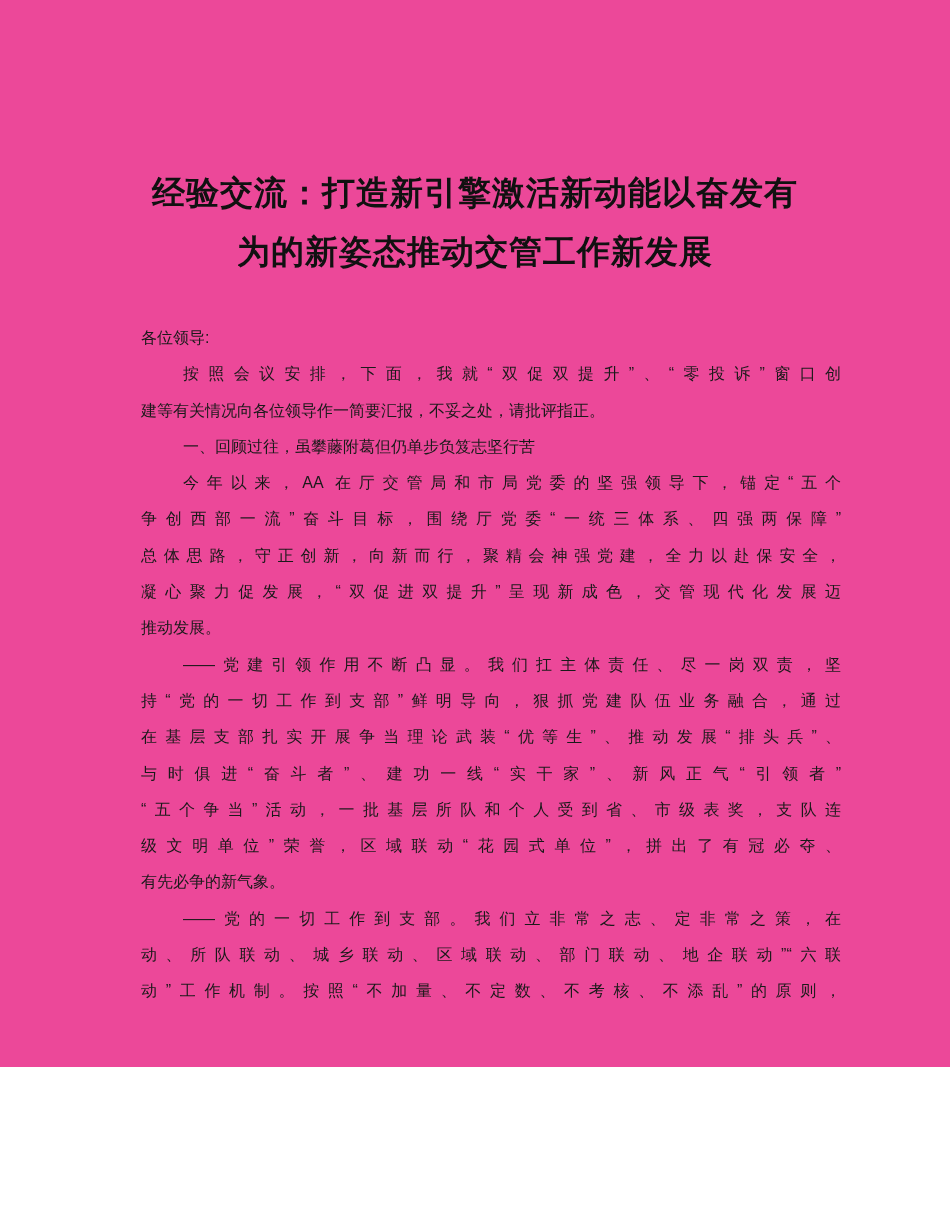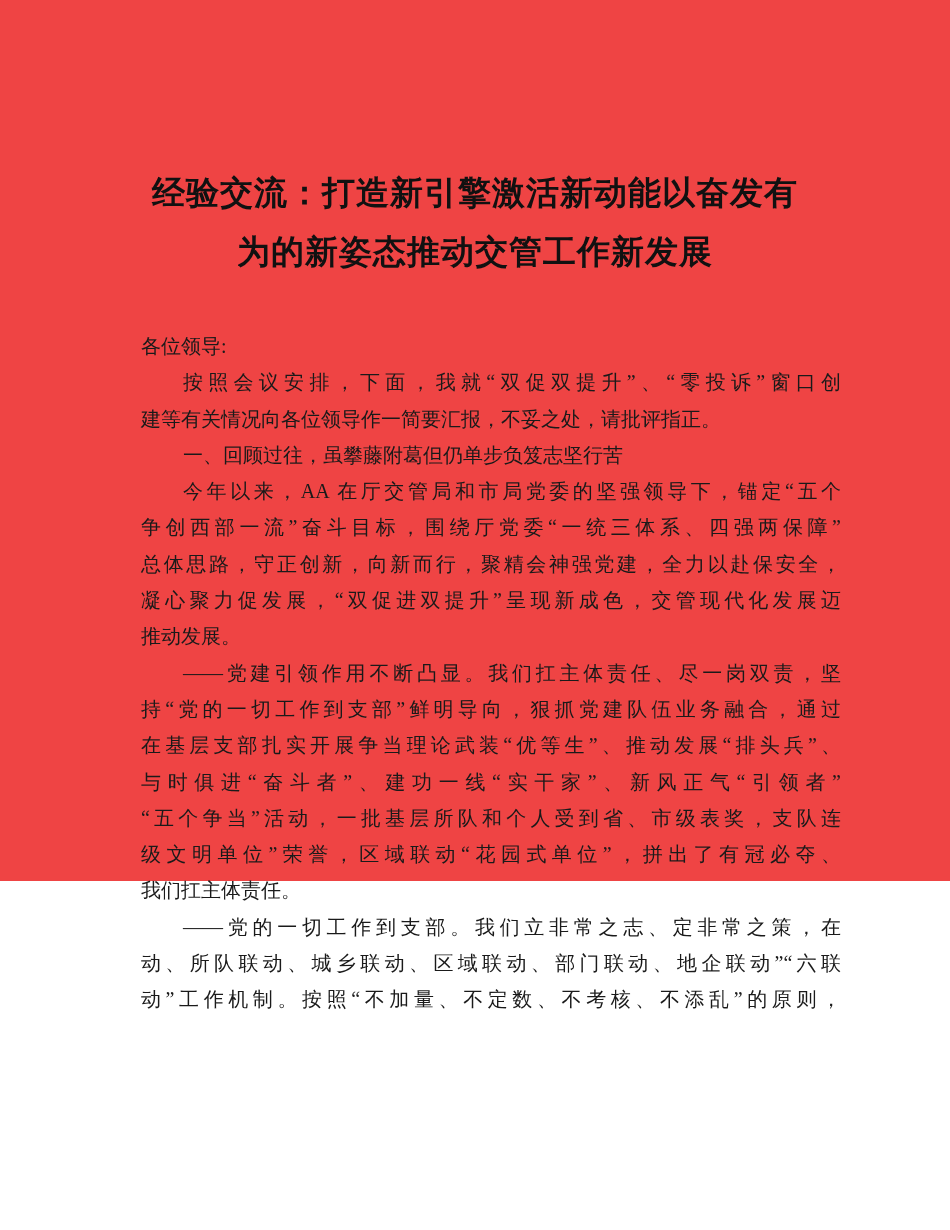--- a/index.html
+++ b/index.html
@@ -10,22 +10,22 @@
     body {
       width: 950px;
       height: 1230px;
       position: relative;
       overflow: hidden;
     }
     .page {
       position: absolute;
       left: 0; top: 0;
       width: 950px;
-      height: 881px;
-      background: #ef4444;
+      height: 1067px;
+      background: #ec4899;
     }
     .title {
       position: absolute;
       left: 0;
       top: 163px;
       width: 950px;
       text-align: center;
       font-family: "DejaVu Sans", "Liberation Sans", sans-serif;
       font-weight: bold;
       font-size: 33px;
@@ -33,24 +33,24 @@
       color: #111111;
       letter-spacing: 1px;
     }
     .title .tline {
       display: block;
       white-space: nowrap;
     }
     .body-text {
       position: absolute;
       left: 141px;
-      top: 328px;
+      top: 320px;
       width: 700px;
-      font-family: Liberation Serif, serif;
-      font-size: 20px;
+      font-family: Liberation Sans, sans-serif;
+      font-size: 16px;
       line-height: 36.3px;
       color: #1a1a1a;
     }
     .para { margin: 0; }
     .line {
       display: block;
       white-space: nowrap;
       text-align: justify;
       text-align-last: justify;
       height: 36.3px;
@@ -95,21 +95,21 @@
       <span class="line last">推动发展。</span>
     </div>
 
     <div class="para">
       <span class="line indent">——党建引领作用不断凸显。我们扛主体责任、尽一岗双责，坚</span>
       <span class="line">持“党的一切工作到支部”鲜明导向，狠抓党建队伍业务融合，通过</span>
       <span class="line">在基层支部扎实开展争当理论武装“优等生”、推动发展“排头兵”、</span>
       <span class="line">与时俱进“奋斗者”、建功一线“实干家”、新风正气“引领者”</span>
       <span class="line">“五个争当”活动，一批基层所队和个人受到省、市级表奖，支队连</span>
       <span class="line">级文明单位”荣誉，区域联动“花园式单位”，拼出了有冠必夺、</span>
-      <span class="line last">我们扛主体责任。</span>
+      <span class="line last">有先必争的新气象。</span>
     </div>
 
     <div class="para">
       <span class="line indent">——党的一切工作到支部。我们立非常之志、定非常之策，在</span>
       <span class="line">动、所队联动、城乡联动、区域联动、部门联动、地企联动”“六联</span>
       <span class="line">动”工作机制。按照“不加量、不定数、不考核、不添乱”的原则，</span>
     </div>
 
   </div>
 </div>

